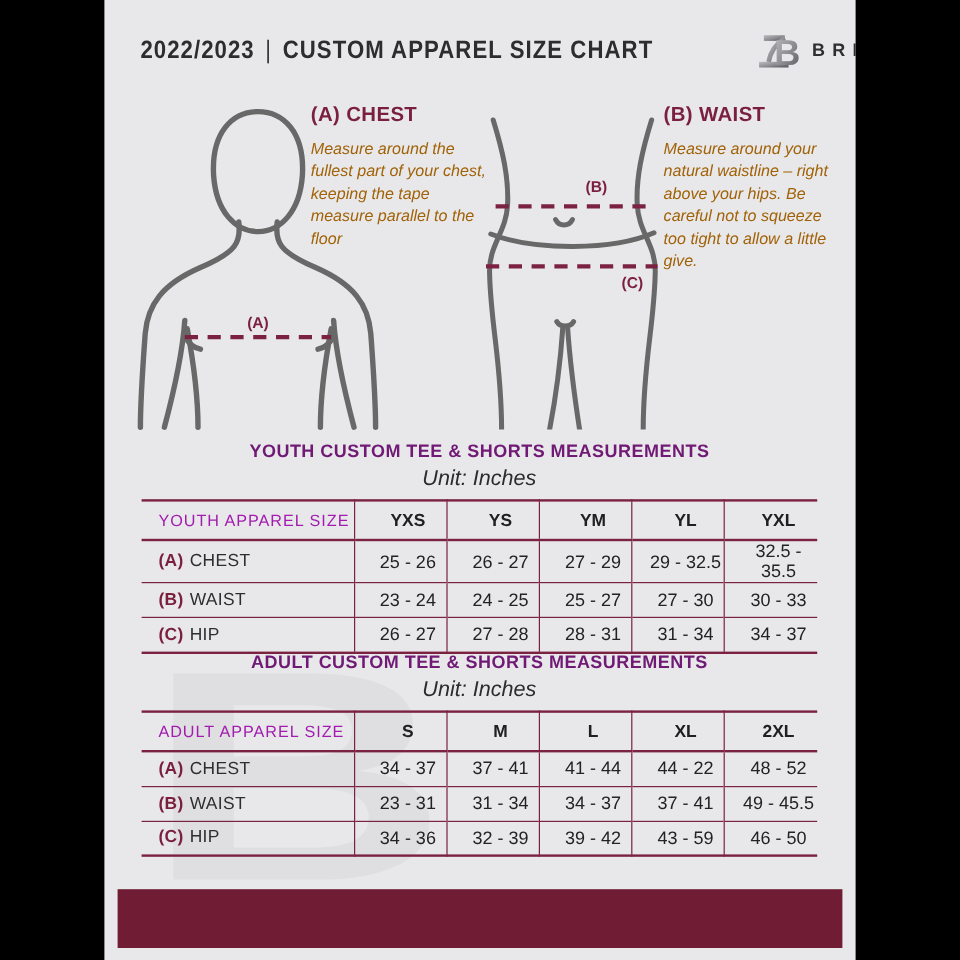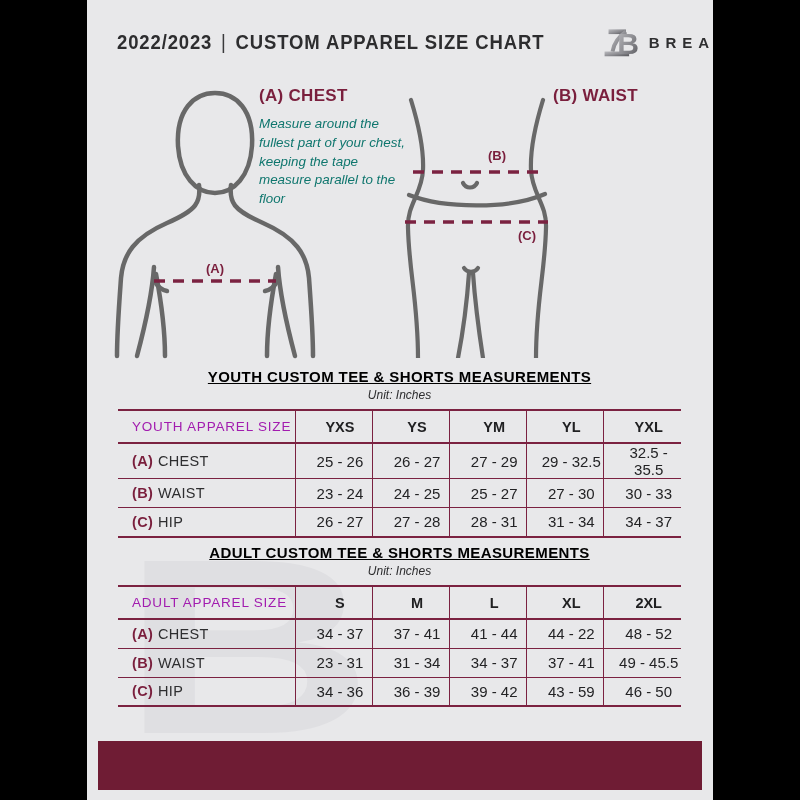--- a/index.html
+++ b/index.html
@@ -3,45 +3,45 @@
 <meta charset="utf-8">
 <style>
   * { margin:0; padding:0; box-sizing:border-box; }
   html,body { background:#000; }
   body { font-family:"Liberation Sans", sans-serif; }
   .canvas { position:relative; width:800px; height:800px; background:#000; overflow:hidden; }
   .page { position:absolute; left:87px; top:0; width:626px; height:800px; background:#e8e8ea; overflow:hidden; }
 
   
   .hdr { position:absolute; left:30px; right:24px; top:24px; height:36px;
-         display:flex; align-items:center; justify-content:space-between; z-index:2; }
+         display:flex; align-items:center; justify-content:space-between; z-index:2;gap:28px; }
   .hdr-title { font-weight:700; font-size:21px; letter-spacing:1px; color:#2d2d2f;
                transform:scaleX(.88); transform-origin:left center; white-space:nowrap; }
   .hdr-title .sep { margin:0 10px; font-weight:400; color:#3a3a3c; }
   .brand { display:flex; align-items:center; gap:8px; }
   .brand-name { font-weight:700; font-size:15px; letter-spacing:6px; color:#2f2f31; }
 
   
   .guide { position:absolute; z-index:2; }
   .guide h3 { font-size:17px; font-weight:700; letter-spacing:.3px; color:#7a1f3d; margin-bottom:9px; }
-  .guide p { font-size:13.4px; font-style:italic; color:#0f766e; line-height:1.4; white-space:pre-line; }
+  .guide p { font-size:13.4px; font-style:italic; color:#a16207; line-height:1.4; white-space:pre-line; }
   .guide-chest { left:172px; top:86px;  width:152px; }
   .guide-waist { left:466px; top:86px;  width:152px; }
   .guide-hips  { left:466px; top:218px; width:158px; }
 
   .fig { position:absolute; z-index:1; }
   .fig1 { left:20px;  top:84px; }
   .fig2 { left:306px; top:92px; }
 
   
   .tbl-section { position:absolute; left:31px; width:563px; text-align:center; z-index:2; }
   .tbl-youth { top:368px; }
   .tbl-adult { top:544px; }
-  .tbl-title { font-size:15px; font-weight:700; letter-spacing:.4px; color:#000000;text-decoration:underline; }
-  .tbl-unit  { font-size:12px; font-style:italic; color:#2c2c2e; margin-top:3px; }
+  .tbl-title { font-size:15px; font-weight:700; letter-spacing:.4px; color:#701a75; }
+  .tbl-unit  { font-size:18px; font-style:italic; color:#2c2c2e; margin-top:3px; }
   table { width:100%; border-collapse:collapse; table-layout:fixed; margin-top:7px;
           border-top:2px solid #7b2241; border-bottom:2px solid #7b2241; }
   thead th { height:33px; border-bottom:2px solid #7b2241; font-size:14.5px; font-weight:700; color:#202022; }
   tbody td { height:29px; font-size:15px; color:#232325; }
   tbody tr + tr td { border-top:1.5px solid #7b2241; }
   th + th, td + td { border-left:1.6px solid #7b2241;padding-left:12px; }
   th, td { text-align:center; vertical-align:middle; }
   .label-col { width:31.5%; text-align:left !important; padding-left:14px; }
   thead .label-col { font-size:13.5px; font-weight:400; letter-spacing:.8px; color:#a21caf; }
   tbody .label-col { font-size:14.5px; color:#2e2e30; letter-spacing:.3px; }
@@ -115,20 +115,21 @@
       <line x1="12" y1="130" x2="155" y2="130" stroke="#7b2241" stroke-width="3.4" stroke-dasharray="11 8"></line>
       <text x="134" y="148" text-anchor="middle" font-family="Liberation Sans, sans-serif" font-size="13" font-weight="700" fill="#7a1f3d">(C)</text>
     </svg>
 
     <section class="guide guide-chest">
       <h3>(A) CHEST</h3>
       <p>Measure around the fullest part of your chest, keeping the tape measure parallel to the floor</p>
     </section>
     <section class="guide guide-waist">
       <h3>(B) WAIST</h3>
+      <p>Measure around your natural waistline – right above your hips. Be careful not to squeeze too tight to allow a little give.</p>
     </section>
     <section class="guide guide-hips">
     </section>
 
     <section class="tbl-section tbl-youth">
       <div class="tbl-title">YOUTH CUSTOM TEE &amp; SHORTS MEASUREMENTS</div>
       <div class="tbl-unit">Unit: Inches</div>
       <table>
           <thead>
             <tr>
@@ -196,21 +197,21 @@
               <td class="label-col"><span class="key">(B)</span><span>WAIST</span></td>
               <td>23 - 31</td>
               <td>31 - 34</td>
               <td>34 - 37</td>
               <td>37 - 41</td>
               <td>49 - 45.5</td>
             </tr>
             <tr>
               <td class="label-col"><span class="key">(C)</span><span>HIP</span></td>
               <td>34 - 36</td>
-              <td>36 - 39</td>
+              <td>32 - 39</td>
               <td>39 - 42</td>
               <td>43 - 59</td>
               <td>46 - 50</td>
             </tr>
           </tbody>
         </table>
     </section>
 
     <footer class="footer-bar"></footer>
   </div>

